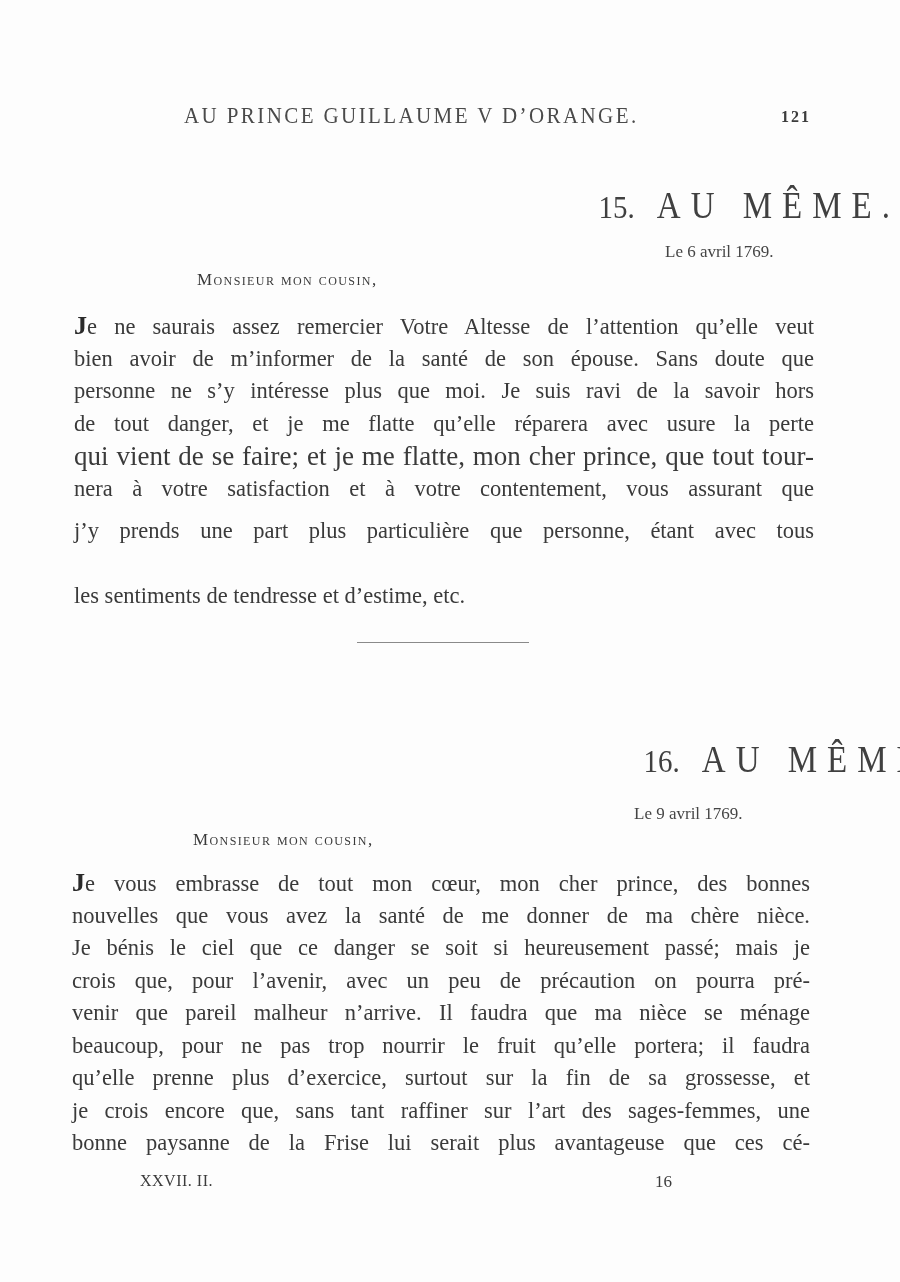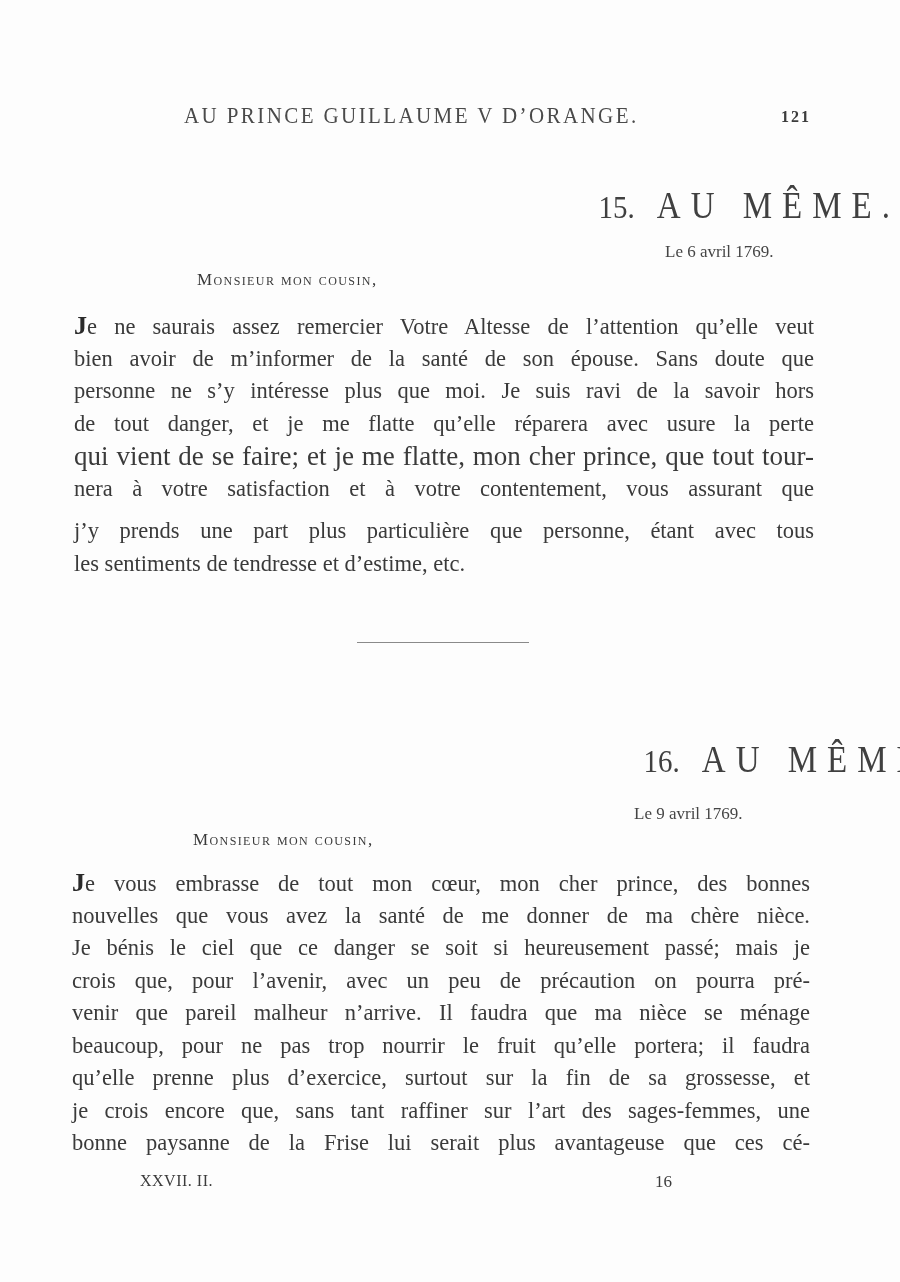--- a/index.html
+++ b/index.html
@@ -140,21 +140,21 @@
 <div class="salutation" style="left:197px; top:270px;">Monsieur mon cousin,</div>
 
 <div class="body-text" style="top:310px;">
   <span class="body-line" style="font-size: 22.5px; display: block; width: 740px;"><span class="dropcap">J</span><span>e ne saurais assez remercier Votre Altesse de l’attention qu’elle veut</span></span>
   <span class="body-line" style="font-size: 22.5px; display: block; width: 740px;">bien avoir de m’informer de la santé de son épouse.  Sans doute que</span>
   <span class="body-line" style="font-size: 22.5px; display: block; width: 740px;">personne ne s’y intéresse plus que moi.  Je suis ravi de la savoir hors</span>
   <span class="body-line" style="font-size: 22.5px; display: block; width: 740px;">de tout danger, et je me flatte qu’elle réparera avec usure la perte</span>
   <span class="body-line" style="font-size: 27px; display: block; width: 740px;">qui vient de se faire; et je me flatte, mon cher prince, que tout tour-</span>
   <span class="body-line" style="font-size: 22.5px; display: block; width: 740px;">nera à votre satisfaction et à votre contentement, vous assurant que</span>
   <span class="body-line" style="font-size: 22.5px; display: block; width: 740px; margin-top: 10px;">j’y prends une part plus particulière que personne, étant avec tous</span>
-  <span class="body-line last" style="font-size: 22.5px; display: block; width: 740px;">les sentiments de tendresse et d’estime, etc.</span>
+  <span class="body-line last" style="font-size: 22.5px; display: block; width: 740px; margin-top: 32px;">les sentiments de tendresse et d’estime, etc.</span>
 </div>
 
 <div class="separator"></div>
 
 <div class="letter-heading" style="top:742px;padding-left:45px;">
   <span class="num">16.</span><span class="title">AU MÊME.</span>
 </div>
 <div class="dateline" style="left:634px; top:804px;">Le 9 avril 1769.</div>
 <div class="salutation" style="left:193px; top:830px;">Monsieur mon cousin,</div>
 

